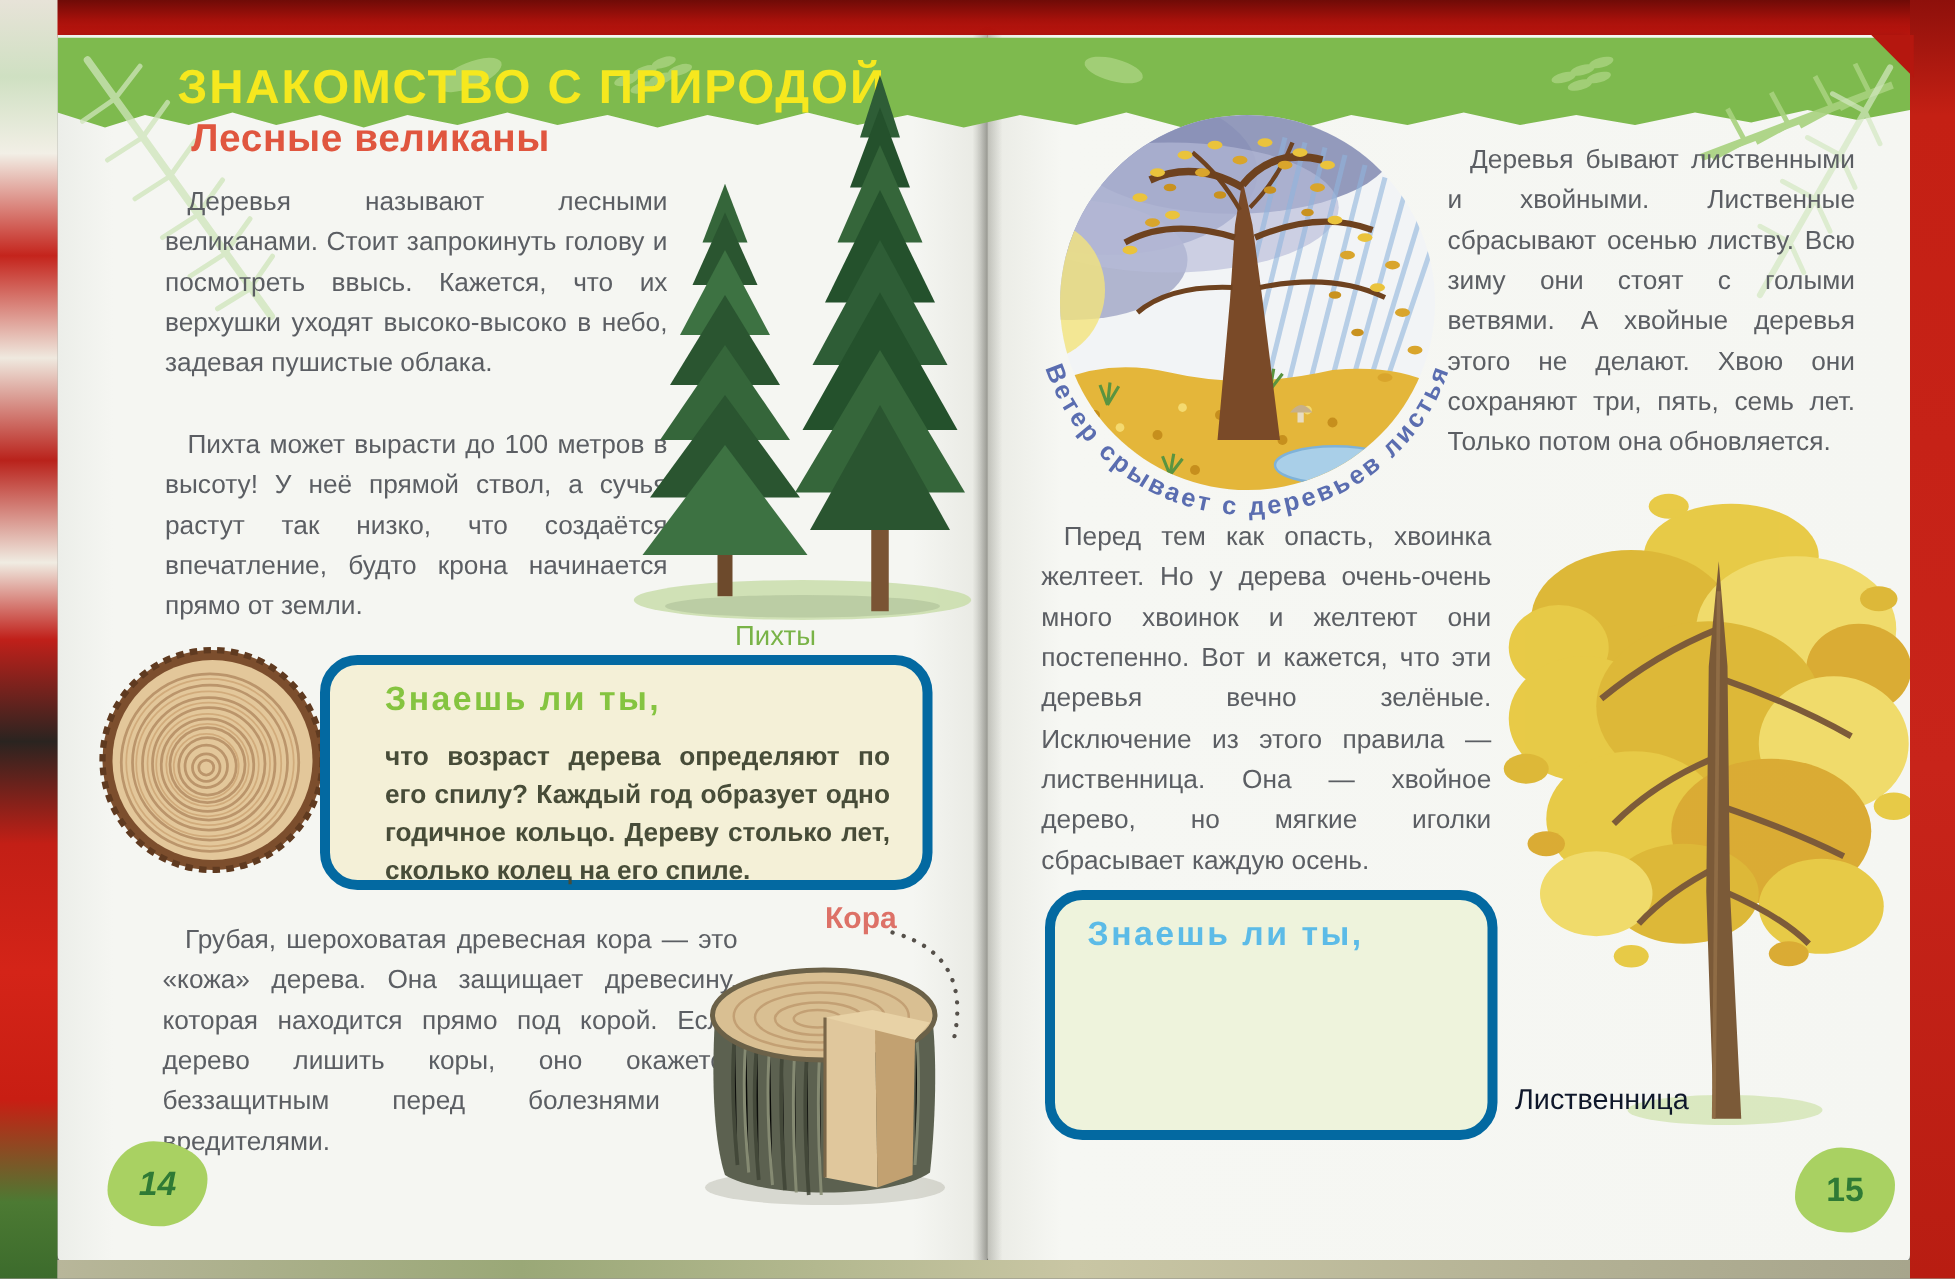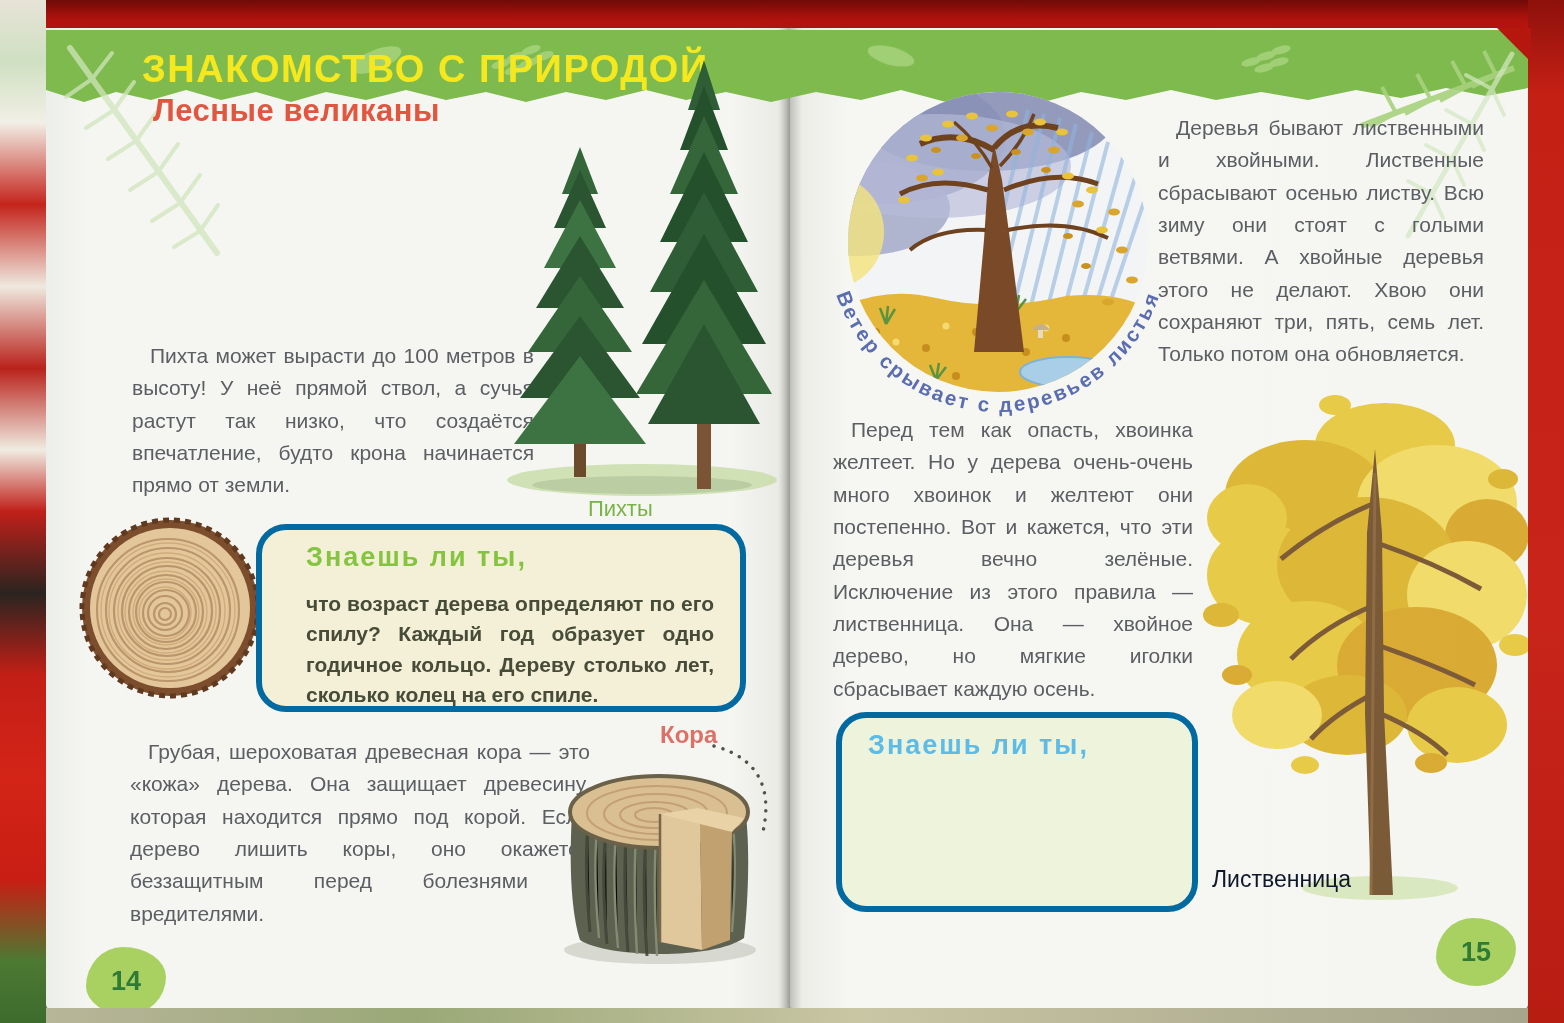--- a/index.html
+++ b/index.html
@@ -24,21 +24,21 @@
     background:linear-gradient(90deg,#eceee9 0%,#f5f6f2 6%,#f5f6f2 92%,#e7e8e2 100%);}
   #right-page{left:790px;width:738px;border-radius:0 0 6px 4px;
     background:linear-gradient(90deg,#e9eae4 0%,#f6f7f3 8%,#f5f6f2 100%);}
   .gutter{position:absolute;left:778px;top:28px;width:24px;height:982px;
     background:linear-gradient(90deg,rgba(90,90,80,0) 0%,rgba(90,90,80,.30) 48%,rgba(90,90,80,0) 100%);}
 
   .abs{position:absolute;}
   .ptext{font-size:21px;line-height:1.54;color:#5b5e63;text-align:justify;text-indent:18px;}
   .heading{font-size:31px;font-weight:bold;color:#e0563f;letter-spacing:.5px;}
   .caption{font-size:22px;color:#79b347;}
-  .know-box{border:6px solid #0369a1;border-radius:30px;box-sizing:border-box;}
+  .know-box{border:8px solid #0369a1;border-radius:30px;box-sizing:border-box;}
   .know-title{font-size:27px;font-weight:bold;letter-spacing:2px;}
   .know-text{font-size:21px;font-weight:bold;color:#474c38;line-height:1.45;text-align:justify;}
   .page-blob{background:#a9d162;border-radius:46% 54% 48% 52% / 58% 44% 56% 42%;
     display:flex;align-items:center;justify-content:center;}
   .page-blob span{font-size:27px;font-weight:bold;color:#2f7a35;}
   .bark-label{font-size:24px;font-weight:bold;color:#dd7167;}
   .larch-caption{font-size:23px;color:#0f172a;}
 </style>
 </head>
 <body>
@@ -83,20 +83,21 @@
 
   <svg class="abs" style="left:1380px;top:46px;" width="150" height="210" opacity="0.7">
     <g stroke="#d4e8c2" fill="none" stroke-linecap="round">
       <path d="M132,8 L28,190" stroke-width="5"></path>
       <path d="M112,43 l-26,-14 M112,43 l12,26 M92,78 l-26,-14 M92,78 l12,26 M72,113 l-26,-14 M72,113 l12,26 M52,148 l-24,-13 M52,148 l11,24" stroke-width="4"></path>
     </g>
   </svg>
 
   <div class="abs heading" style="left:140px;top:93px;margin-left:13px;">Лесные великаны</div>
 
+  <div class="abs ptext" style="left:132px;top:146px;width:402px;">Деревья называют лесными великанами. Стоит запрокинуть голову и посмотреть ввысь. Кажется, что их верхушки уходят высоко-высоко в небо, задевая пушистые облака.</div>
   <div class="abs ptext" style="left:132px;top:340px;width:402px;">Пихта может вырасти до 100 метров в высоту! У неё прямой ствол, а сучья растут так низко, что создаётся впечатление, будто крона начинается прямо от земли.</div>
 
   <svg class="abs" style="left:492px;top:52px;" width="300" height="450">
     <ellipse cx="150" cy="428" rx="135" ry="16" fill="#c7dca6" opacity="0.8"></ellipse>
     <ellipse cx="150" cy="433" rx="110" ry="9" fill="#aebf98" opacity="0.6"></ellipse>
 
     <rect x="82" y="355" width="12" height="70" fill="#6d4a2c"></rect>
     <polygon points="88,95 70,142 106,142" fill="#35663a"></polygon>
     <polygon points="88,118 62,176 114,176" fill="#2a5530"></polygon>
     <polygon points="88,148 52,216 124,216" fill="#3d7242"></polygon>
@@ -170,21 +171,21 @@
         <ellipse cx="108" cy="62" rx="52" ry="20"></ellipse>
       <ellipse cx="107" cy="63" rx="35" ry="13"></ellipse>
         <ellipse cx="106" cy="63" rx="19" ry="7"></ellipse>
     </g>
     <polygon points="112,62 112,190 154,198 152,70" fill="#e0c79c"></polygon>
     <polygon points="152,70 154,198 182,188 184,80" fill="#c2a171"></polygon>
     <polygon points="112,62 184,80 196,66 150,56" fill="#e8d2a6"></polygon>
     <path d="M112,62 L112,190" stroke="#7a6648" stroke-width="2.5"></path>
   </svg>
 
-  <div class="abs page-blob" style="left:86px;top:947px;width:80px;height:68px;">
+  <div class="abs page-blob" style="left:86px;top:913px;width:80px;height:68px;font-style:italic;">
     <span>14</span>
   </div>
 
   <svg class="abs" style="left:816px;top:80px;" width="368" height="338">
     <defs>
         <clipPath id="circ">
           <circle cx="182" cy="162" r="150"></circle>
         </clipPath>
       </defs>
     <circle cx="182" cy="162" r="150" fill="#f2f4f6"></circle>

